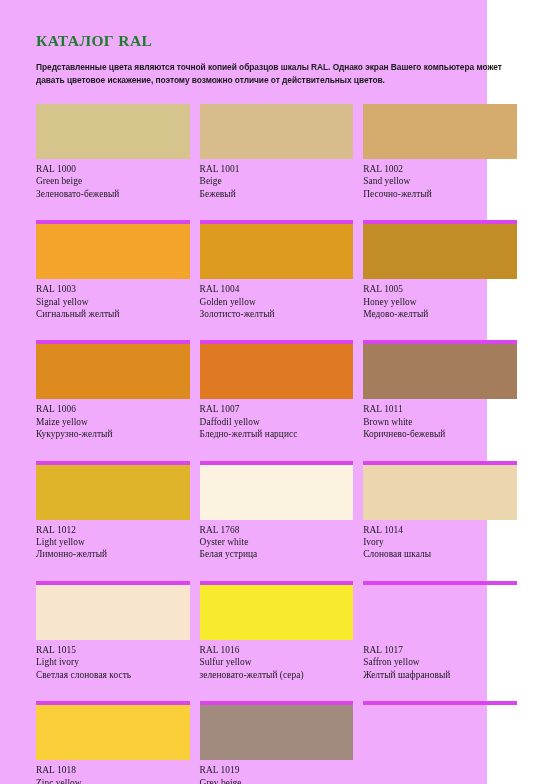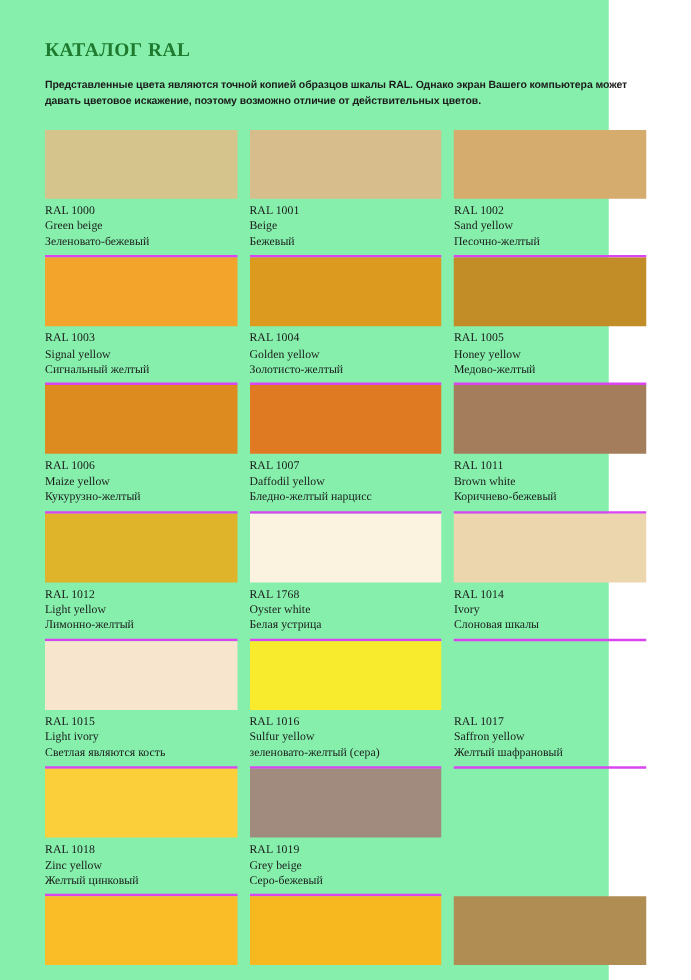--- a/index.html
+++ b/index.html
@@ -10,21 +10,21 @@
     width: 553px;
     height: 784px;
     background: #ffffff;
     font-family: "Liberation Serif", serif;
     overflow: hidden;
   }
   .page {
     position: relative;
     width: 487px;
     height: 784px;
-    background: #86efac;
+    background: #f0abfc;
     box-sizing: border-box;
   }
   .header {
     padding: 32px 36px 0 36px;
   }
   .catalog-title {
     font-family: "Liberation Serif", serif;
     font-weight: bold;
     font-size: 15.5px;
     letter-spacing: 0.4px;
@@ -57,22 +57,22 @@
     width: 153.6px;
     box-sizing: border-box;
   }
   .swatch {
     width: 100%;
     height: 55px;
     display: block;
   }
   .labels {
     padding-top: 4px;
-    padding-bottom: 4px;
-    border-bottom: 2px solid #d946ef;
+    padding-bottom: 20px;
+    border-bottom: 4px solid #d946ef;
     min-height: 39px;
     box-sizing: border-box;
   }
   .labels.nolabels {
     border-bottom: none;
     min-height: 0;
     padding: 0;
   }
   .ral-code,
   .ral-name-en,
@@ -199,21 +199,21 @@
             <div class="ral-name-ru">Слоновая шкалы</div>
           </div>
         </div>
       </div>
       <div class="row">
         <div class="cell">
           <div class="swatch" style="background: rgb(247, 230, 205);"></div>
           <div class="labels">
             <div class="ral-code">RAL 1015</div>
             <div class="ral-name-en">Light ivory</div>
-            <div class="ral-name-ru">Светлая являются кость</div>
+            <div class="ral-name-ru">Светлая слоновая кость</div>
           </div>
         </div>
         <div class="cell">
           <div class="swatch" style="background: rgb(248, 234, 44);"></div>
           <div class="labels">
             <div class="ral-code">RAL 1016</div>
             <div class="ral-name-en">Sulfur yellow</div>
             <div class="ral-name-ru">зеленовато-желтый (сера)</div>
           </div>
         </div>

